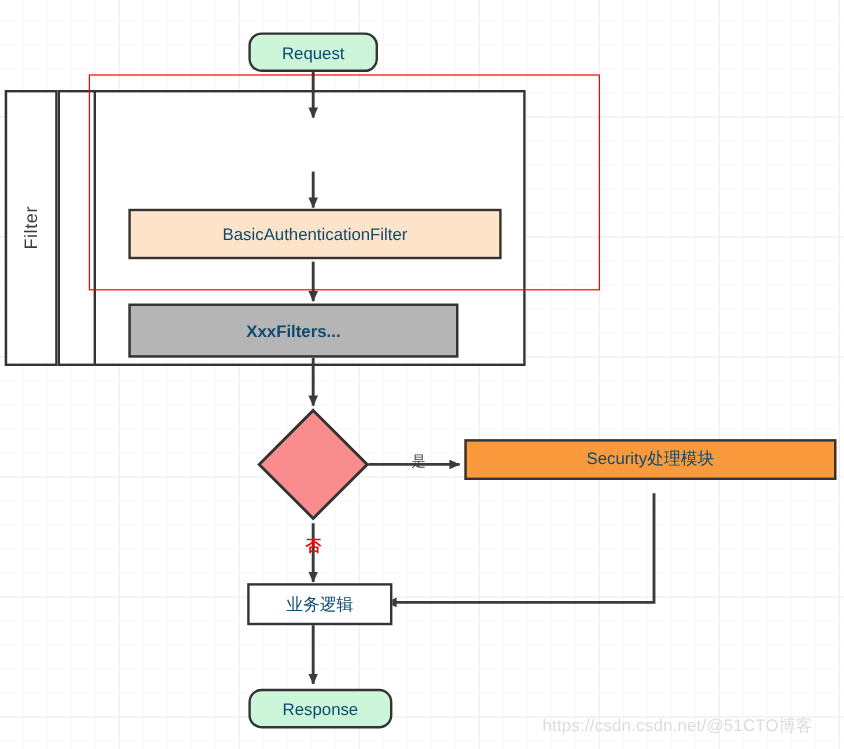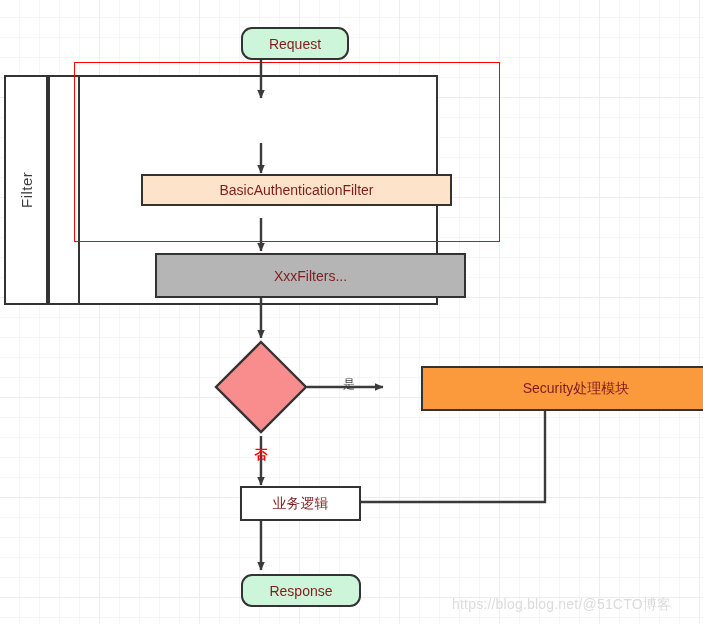--- a/index.html
+++ b/index.html
@@ -15,21 +15,21 @@
     width:703px;height:624px;
     background-color:#ffffff;
     background-image:
       linear-gradient(to right, #ededed 1px, transparent 1px),
       linear-gradient(to bottom, #ededed 1px, transparent 1px),
       linear-gradient(to right, #f6f6f6 1px, transparent 1px),
       linear-gradient(to bottom, #f6f6f6 1px, transparent 1px);
     background-size:100px 100px,100px 100px,20px 20px,20px 20px;
     background-position:-1px -3px,-1px -3px,-1px -3px,-1px -3px;
   }
-  .node{position:absolute;box-sizing:border-box;display:flex;align-items:center;justify-content:center;text-align:right;color:#7f1d1d;margin-left:34px;}
+  .node{position:absolute;box-sizing:border-box;display:flex;align-items:center;justify-content:center;text-align:right;color:#0c4a6e;}
 
   .capsule{
     border:2px solid #333333;border-radius:11px;
     background:#CCF5D9;font-size:14px;
   }
   .filterbox{
     border:2px solid #333333;background:#FCE3CA;font-size:14px;
   }
   .graybox{
     border:2px solid #333333;background:#B5B5B5;font-size:14px;
@@ -100,35 +100,35 @@
 
       <path d="M545,411 L545,502 L322,502" marker-end="url(#arrow)"></path>
 
       <path d="M261,520 L261,570" marker-end="url(#arrow)"></path>
     </g>
   </svg>
 
   <div class="node capsule" style="left:207px;top:27px;width:108px;height:33px;">Request</div>
 
 
-  <div class="node filterbox" style="left:107px;top:174px;width:311px;height:32px;">BasicAuthenticationFilter</div>
+  <div class="node filterbox" style="left:107px;top:174px;width:311px;height:42px;">BasicAuthenticationFilter</div>
 
-  <div class="node graybox" style="left:121px;top:253px;width:311px;height:45px;">XxxFilters...</div>
+  <div class="node graybox" style="left:107px;top:253px;width:275px;height:45px;font-weight:bold;">XxxFilters...</div>
 
   <div style="position:absolute;left:214px;top:340px;width:94px;height:94px;">
     <svg width="94" height="94" viewBox="0 0 94 94" style="position:absolute;left:0;top:0;">
       <polygon points="47,2 92,47 47,92 2,47" fill="#F98C8C" stroke="#333333" stroke-width="2.4"></polygon>
     </svg>
   </div>
 
   <div class="edge-label" style="left:339px;top:375px;width:20px;height:18px;">是</div>
 
   <div class="edge-label neg" style="left:250px;top:446px;width:22px;height:18px;">否</div>
 
-  <div class="node orangebox" style="left:387px;top:366px;width:310px;height:45px;">Security处理模块</div>
+  <div class="node orangebox" style="left:387px;top:366px;width:310px;height:34px;">Security处理模块</div>
 
   <div class="node plainbox" style="left:206px;top:486px;width:121px;height:35px;">业务逻辑</div>
 
   <div class="node capsule" style="left:207px;top:574px;width:120px;height:33px;">Response</div>
 
-  <div class="watermark" style="left:452px;top:596px;">https://blog.blog.net/@51CTO博客</div>
+  <div class="watermark" style="left:452px;top:596px;">https://csdn.csdn.net/@51CTO博客</div>
 
 </div>
 
 </body></html>

